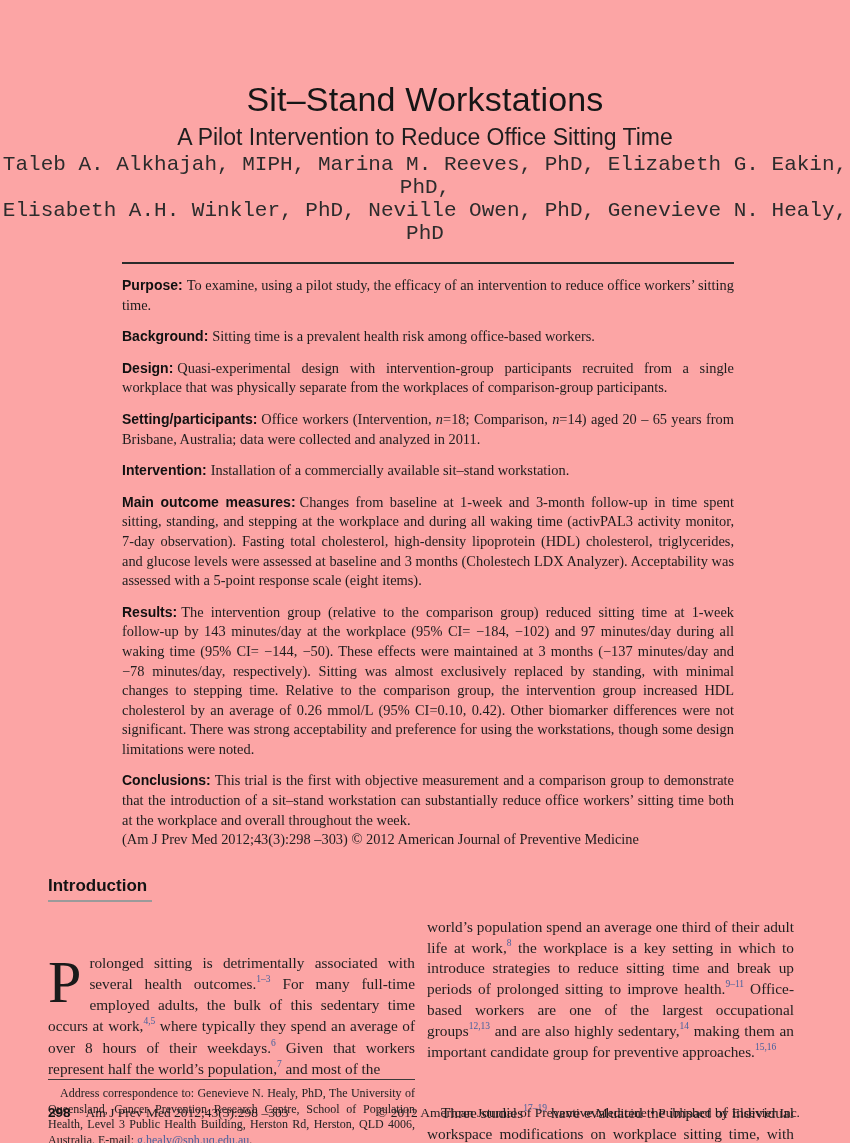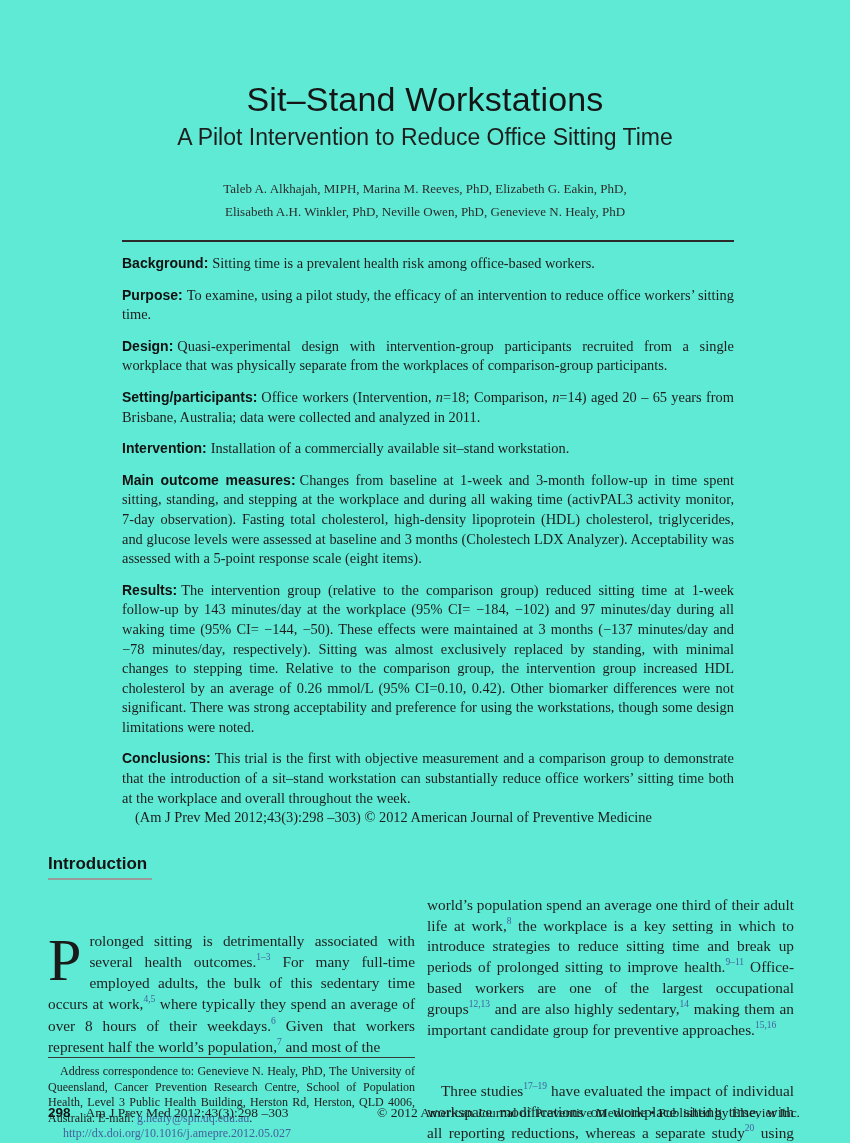--- a/index.html
+++ b/index.html
@@ -2,60 +2,59 @@
 <html><head>
 <meta charset="utf-8">
 <style>
   * { margin: 0; padding: 0; box-sizing: border-box; }
   body { background: #ffffff; }
   .page {
     position: relative;
     width: 850px;
     height: 1143px;
     margin: 0 auto;
-    background: #5eead4;
+    background: #fca5a5;
     color: #1c1c1c;
     overflow: hidden;
   }
   
   .header { padding-top: 80px; text-align: center; }
   .title {
     font-family: "Liberation Sans", sans-serif;
     font-size: 34px; font-weight: 500; letter-spacing: 0.2px;
     color: #161616; line-height: 38px;
   }
   .subtitle {
     font-family: "Liberation Sans", sans-serif;
     font-size: 23px; font-weight: 400;
     color: #1e1e1e; line-height: 32px; margin-top: 3px;
   }
   .authors {
-    margin-top: 24px;
-    font-family: Liberation Serif, serif;
-    font-size: 13px; color: #2c2c2c; line-height: 23px;
+    font-family: Liberation Mono, monospace;
+    font-size: 21px; color: #2c2c2c; line-height: 23px;
   }
   
   .abstract-rule {
     margin: 17px 0 2px 122px;
     width: 612px; height: 0;
     border: none; border-top: 2px solid #2b2b2b;
   }
   .abstract {
     margin-left: 122px; width: 612px;
     font-family: "Liberation Serif", serif;
     font-size: 14.4px; line-height: 19.6px;
     text-align: justify; color: #1d1d1d;
   }
   .abs-section { margin-top: 12px; }
   .abs-label {
     font-family: "Liberation Sans", sans-serif;
     font-weight: bold; font-size: 14px; color: #111;
     margin-right: 4px;
   }
-  .abs-citation { text-align: left; margin-left: 13px; }
+  .abs-citation { text-align: left; }
   
   .columns {
     display: flex; gap: 12px;
     margin: 26px 50px 0 48px;
     height: 280px;
   }
   .col { width: 367px; }
   .col-left { display: flex; flex-direction: column; justify-content: space-between; }
   .intro-heading {
     display: inline-block;
@@ -123,24 +122,24 @@
     <div class="authors">
       <div>Taleb A. Alkhajah, MIPH, Marina M. Reeves, PhD, Elizabeth G. Eakin, PhD,</div>
       <div>Elisabeth A.H. Winkler, PhD, Neville Owen, PhD, Genevieve N. Healy, PhD</div>
     </div>
   </div>
 
   <hr class="abstract-rule">
 
   <div class="abstract">
     <div class="abs-section">
-      <span class="abs-label">Background:</span><span>Sitting time is a prevalent health risk among office-based workers.</span>
+      <span class="abs-label">Purpose:</span><span>To examine, using a pilot study, the efficacy of an intervention to reduce office workers’ sitting time.</span>
     </div>
     <div class="abs-section">
-      <span class="abs-label">Purpose:</span><span>To examine, using a pilot study, the efficacy of an intervention to reduce office workers’ sitting time.</span>
+      <span class="abs-label">Background:</span><span>Sitting time is a prevalent health risk among office-based workers.</span>
     </div>
     <div class="abs-section">
       <span class="abs-label">Design:</span><span>Quasi-experimental design with intervention-group participants recruited from a single workplace that was physically separate from the workplaces of comparison-group participants.</span>
     </div>
     <div class="abs-section">
       <span class="abs-label">Setting/participants:</span><span>Office workers (Intervention, <i>n</i>=18; Comparison, <i>n</i>=14) aged 20 – 65 years from Brisbane, Australia; data were collected and analyzed in 2011.</span>
     </div>
     <div class="abs-section">
       <span class="abs-label">Intervention:</span><span>Installation of a commercially available sit–stand workstation.</span>
     </div>

